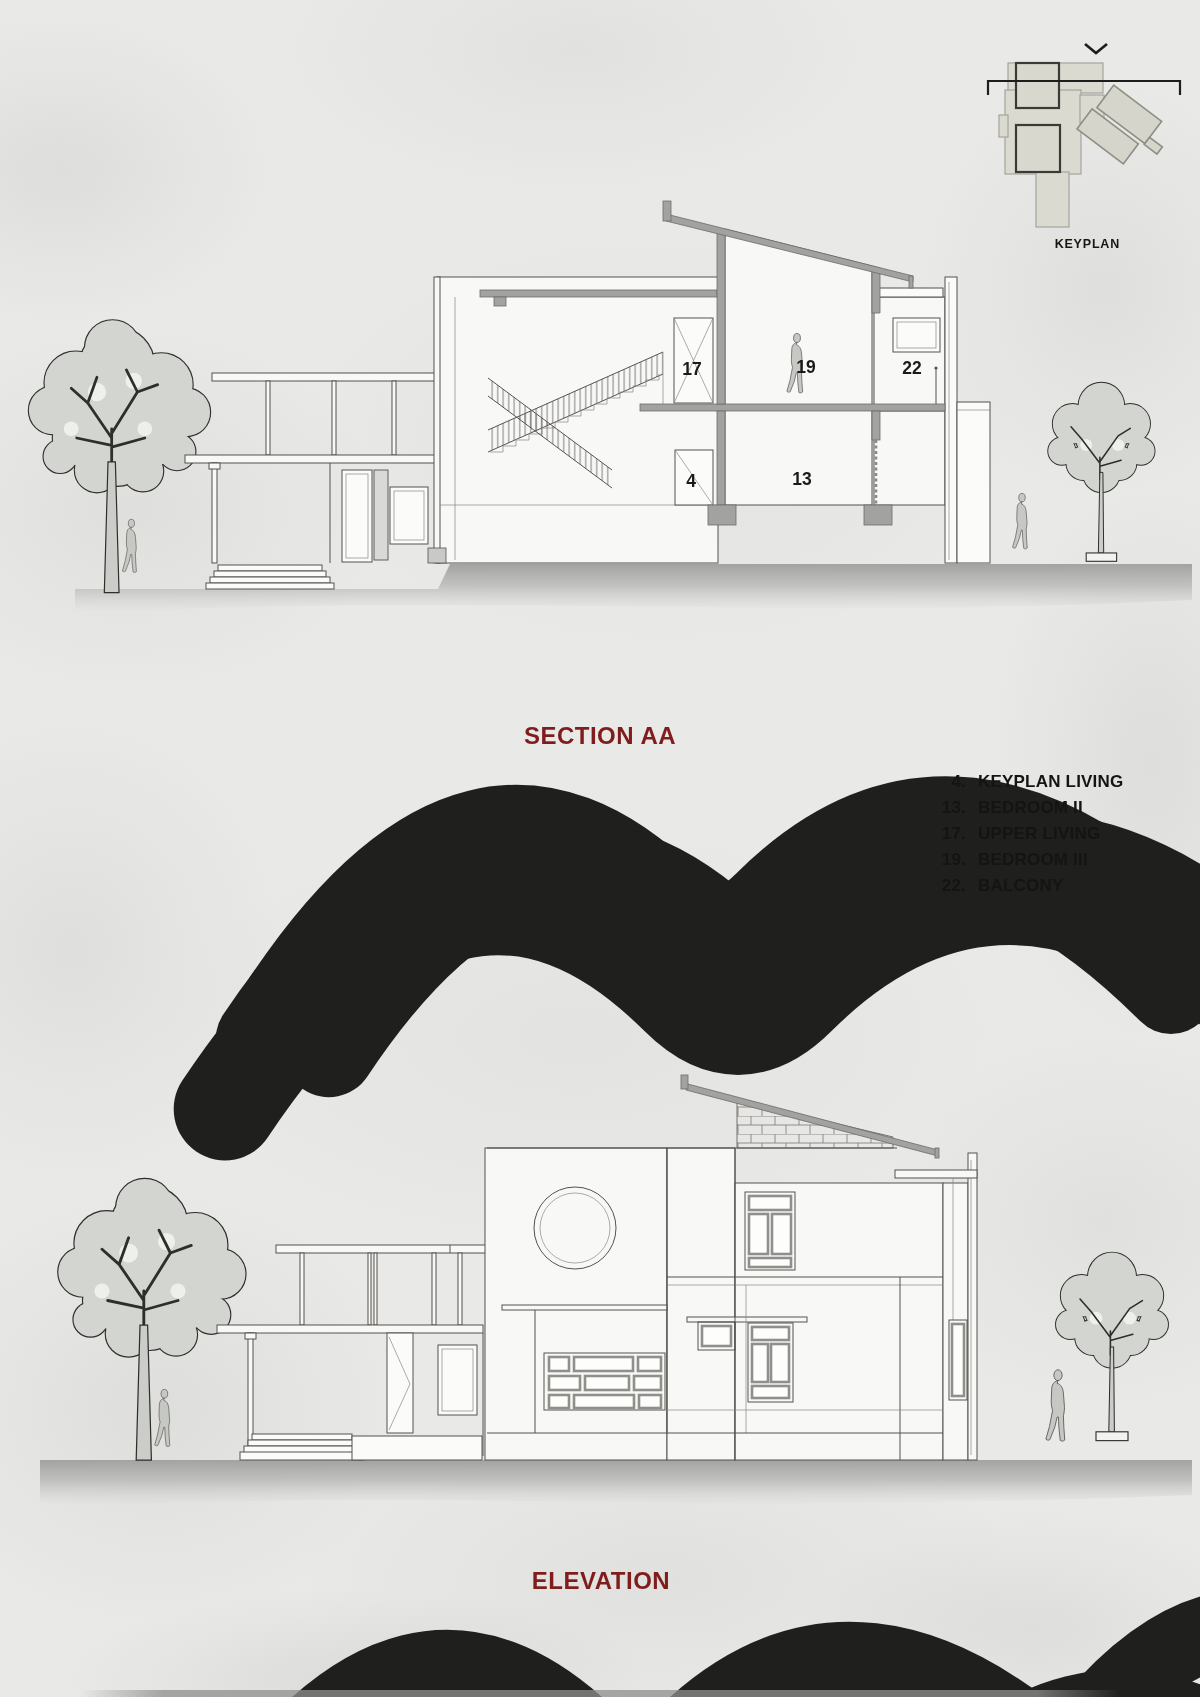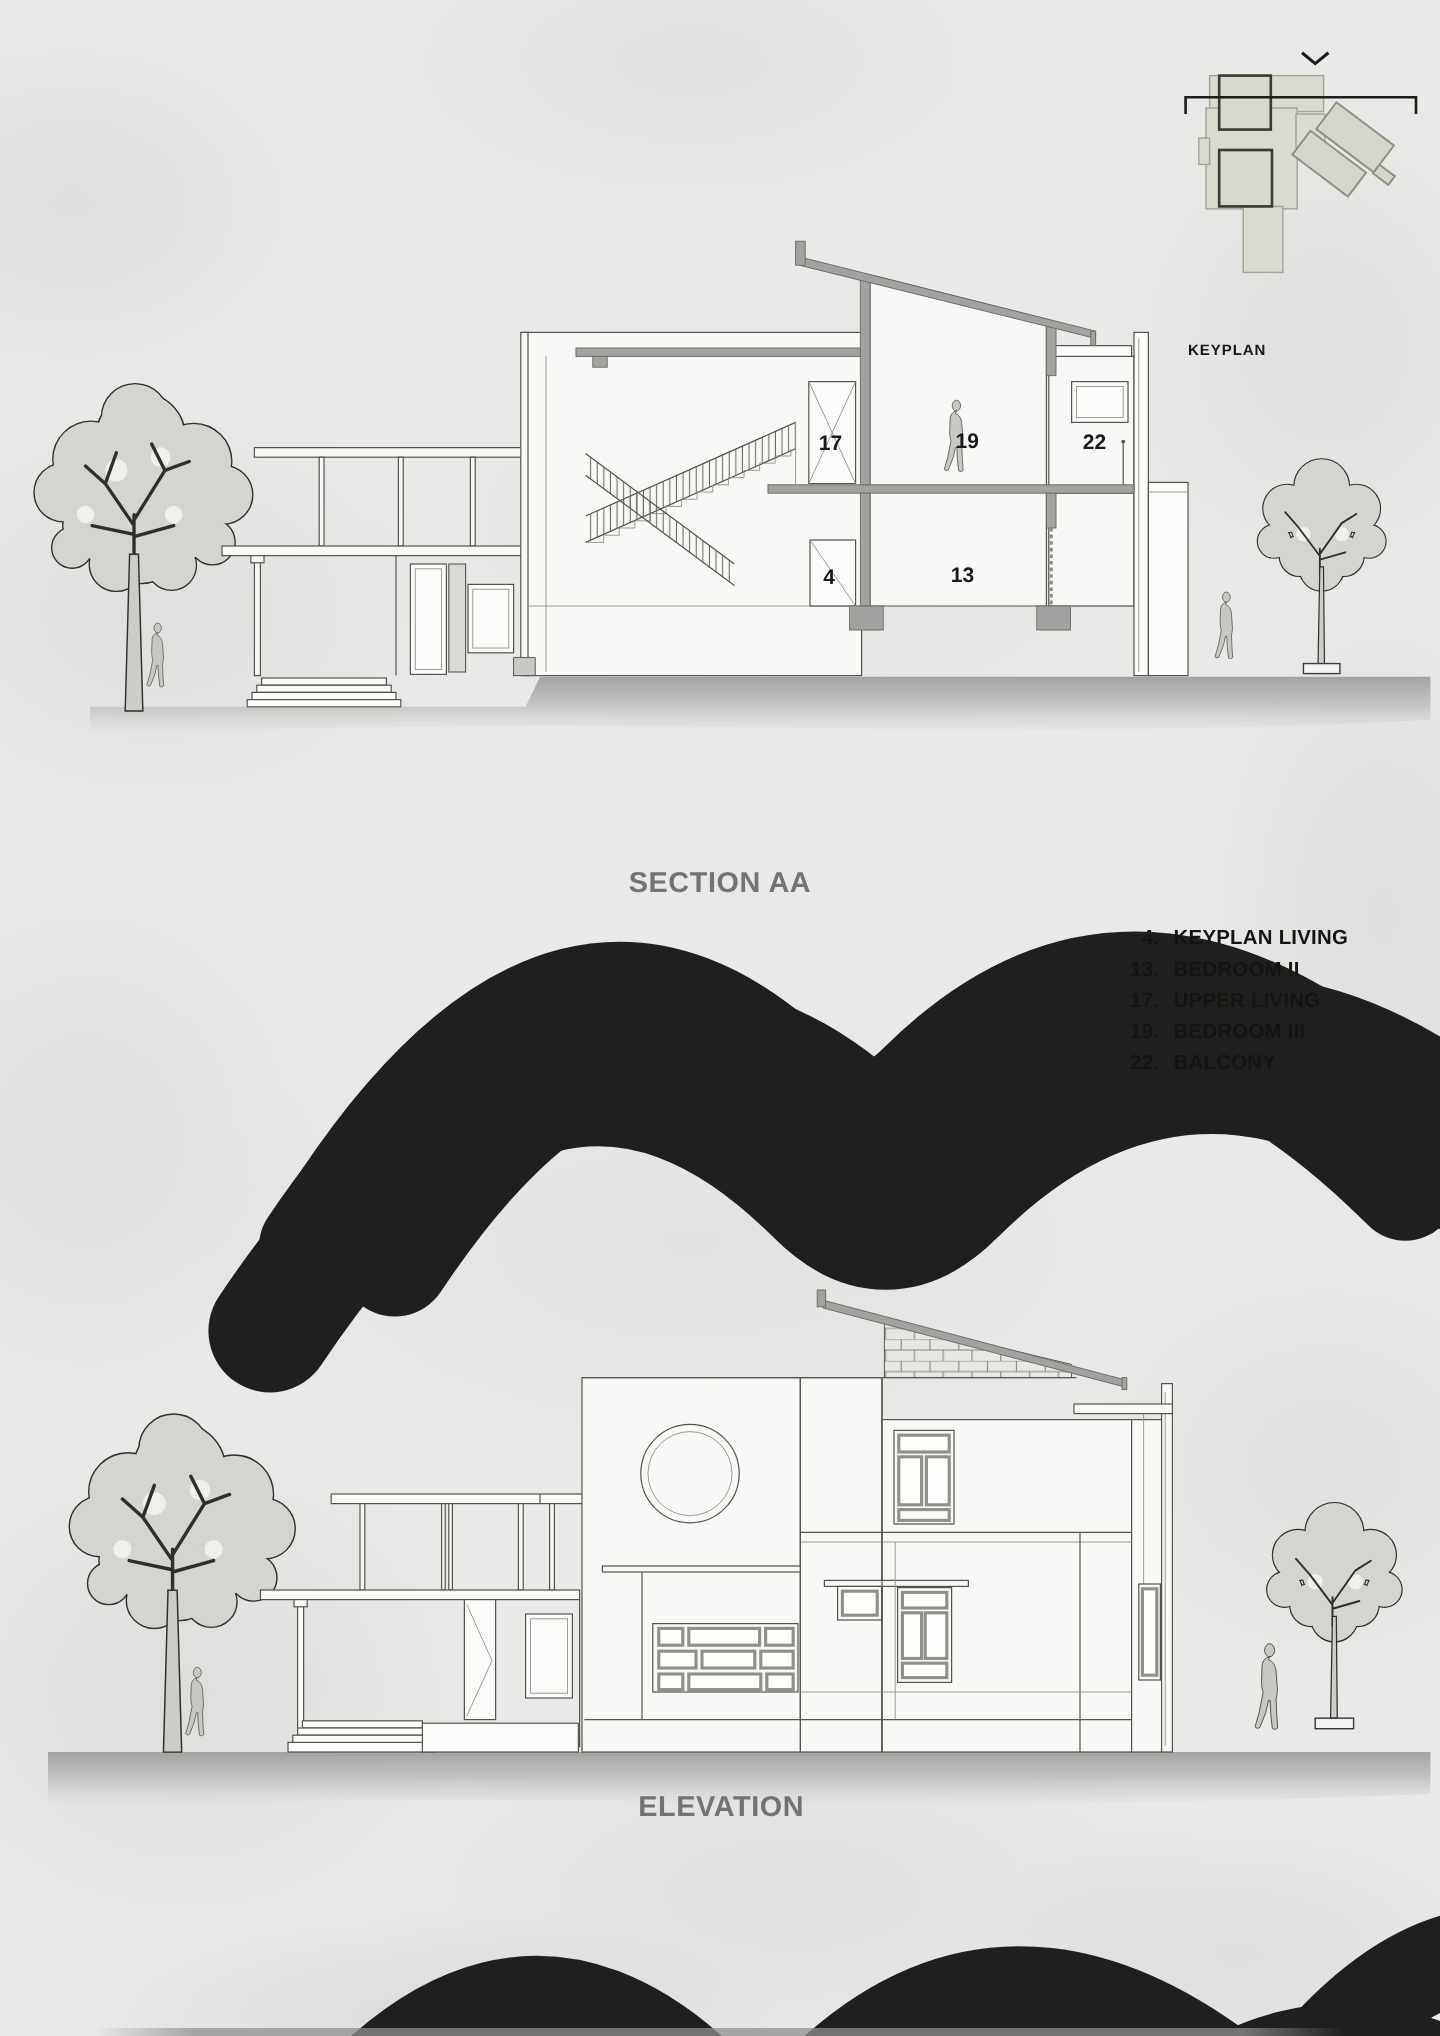--- a/index.html
+++ b/index.html
@@ -28,26 +28,26 @@
   .cut{fill:#a2a2a0;stroke:#6e6c68;stroke-width:.8;}
   .frame{fill:#fdfdfb;stroke:#8f8f8b;stroke-width:2.6;}
   .tree-stroke{stroke:#2e2e2c;stroke-width:2.4;fill:#d3d5d1;}
   .tree-fill{fill:#d3d5d1;stroke:none;}
   .branch{stroke:#2e2e2c;stroke-width:3;fill:none;stroke-linecap:round;}
   .branch2{stroke:#2e2e2c;stroke-width:2;fill:none;stroke-linecap:round;}
   .gap{fill:#eef0ec;stroke:none;}
   .trunk{fill:#cbcdc9;stroke:#2e2e2c;stroke-width:1.3;}
   .person-fill{fill:#c6c8c4;stroke:#504e4a;stroke-width:.9;}
   .bird{stroke:#1f1f1d;stroke-width:1.8;fill:none;stroke-linecap:round;}
-  .drawing-title{position:absolute;font:700 24px "Liberation Sans",sans-serif;color:#737373;
+  .drawing-title{position:absolute;font:700 24px "Liberation Sans",sans-serif;color:#7f1d1d;
                  letter-spacing:.5px;}
   .section-title{left:470px;top:722px;width:260px;text-align:center;}
-  .elevation-title{left:471px;top:1492px;width:260px;text-align:center;}
-  .keyplan-title{position:absolute;left:990px;top:237px;width:130px;text-align:left;
-                 font:700 12.5px "Liberation Sans",sans-serif;letter-spacing:.8px;color:#161614;margin-top:48px;}
+  .elevation-title{left:471px;top:1567px;width:260px;text-align:center;}
+  .keyplan-title{position:absolute;left:990px;top:237px;width:130px;text-align:right;
+                 font:700 12.5px "Liberation Sans",sans-serif;letter-spacing:.8px;color:#161614;}
   .legend{position:absolute;left:880px;top:772px;}
   .legend-row{display:grid;grid-template-columns:86px auto;column-gap:12px;height:26px;
               font:700 17px "Liberation Sans",sans-serif;color:#141412;letter-spacing:.2px;}
   .legend-num{text-align:right;}
   .bottom-edge{position:absolute;left:80px;right:80px;bottom:0;height:7px;opacity:.75;
      background:linear-gradient(90deg,transparent,#8f8f8d 8%,#8f8f8d 92%,transparent);}
 </style>
 </head>
 <body>
 

